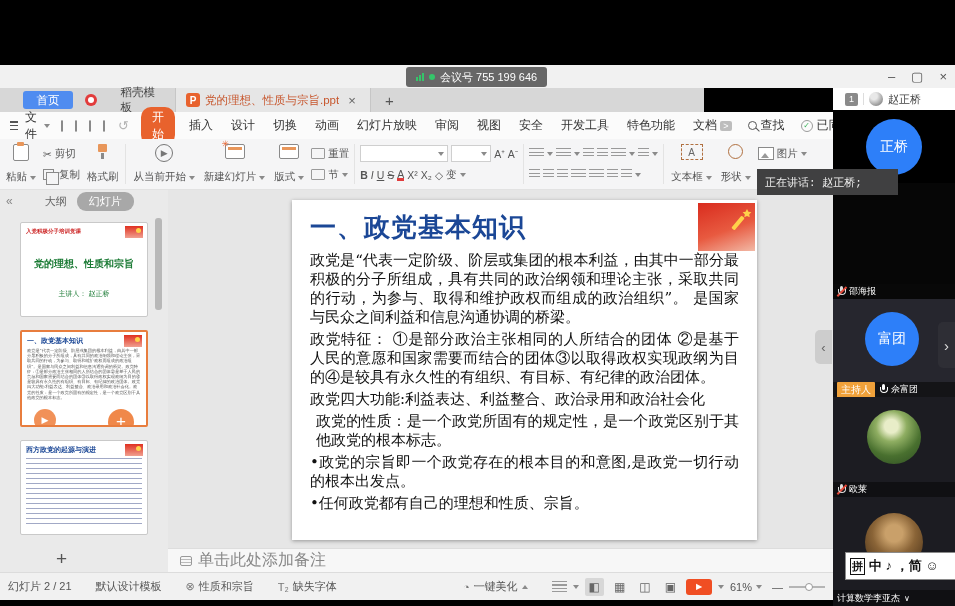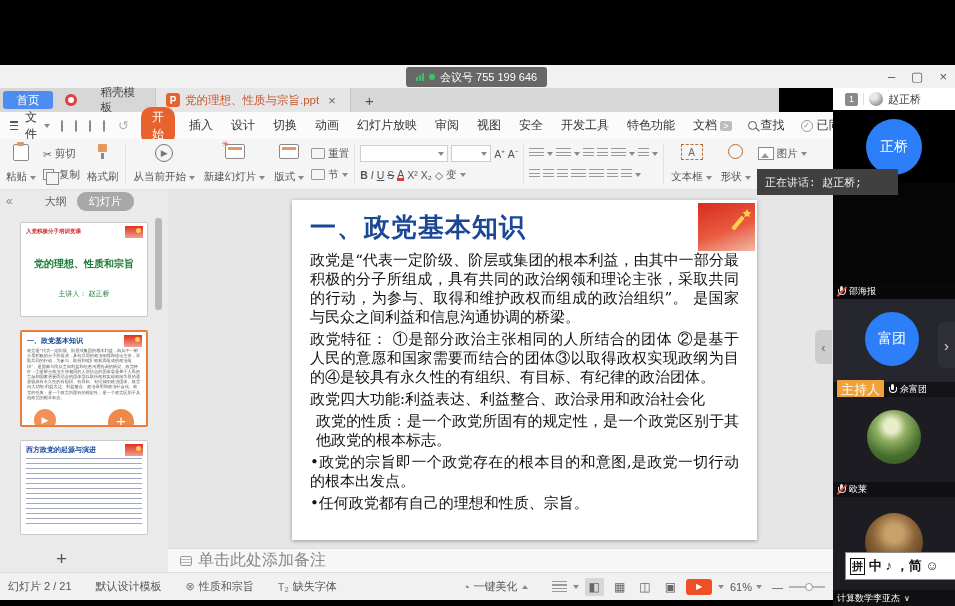--- a/index.html
+++ b/index.html
@@ -13,22 +13,22 @@
     border-radius:3px; color:#fff; font-size:11px; display:flex; align-items:center; gap:5px; padding:0 10px; }
   .sigbars { display:inline-flex; align-items:flex-end; gap:1px; }
   .sigbars i { width:2px; background:#35c56a; display:block; }
   .sigbars i:nth-child(1){height:4px}.sigbars i:nth-child(2){height:6px}.sigbars i:nth-child(3){height:8px}
   .greendot { width:6px; height:6px; border-radius:50%; background:#35c56a; }
   .winctl { position:absolute; right:8px; top:0; height:23px; display:flex; gap:16px; align-items:center;
     color:#555; font-size:13px; }
   .winctl span { cursor:default; }
 
   
-  .tabbar { position:absolute; left:0; top:88px; width:779px; height:24px; background:#d7d7d7;
-    display:flex; align-items:stretch; font-size:11.5px; color:#444; }
+  .tabbar { position:absolute; left:0; top:88px; width:704px; height:24px; background:#d7d7d7;
+    display:flex; align-items:stretch; font-size:11.5px; color:#444;padding-left:20px; }
   .home-btn { margin:3px 2px 3px 3px; width:50px; background:#4f8cf0; color:#fff; border-radius:3px;
     display:flex; align-items:center; justify-content:center; }
   .tab { display:flex; align-items:center; gap:5px; padding:0 10px; }
   .tab.docer { width:100px;gap:24px; }
   .docer-ico { width:12px; height:12px; border-radius:50%; background:#e23c3c; position:relative; }
   .docer-ico::after{content:'';position:absolute;left:3px;top:3px;width:6px;height:6px;border-radius:50%;background:#fff;}
   .tab.doc { background:#e6e6e6; width:196px; border-left:1px solid #c6c6c6; border-right:1px solid #c6c6c6; }
   .wps-p { width:14px; height:14px; background:#e8622d; border-radius:3px; color:#fff; font-size:10px;
     font-weight:bold; display:flex; align-items:center; justify-content:center; flex:none; }
   .doc-title { color:#c7572e; white-space:nowrap; overflow:hidden; max-width:140px; }
@@ -182,21 +182,21 @@
   .mic { position:relative; width:8px; height:12px; flex:none; }
   .mic::before { content:''; position:absolute; left:2.5px; top:0; width:3px; height:6px; background:currentColor; border-radius:1.5px; }
   .mic::after { content:''; position:absolute; left:1px; top:3px; width:6px; height:5px;
     border:1px solid currentColor; border-top:none; border-radius:0 0 4px 4px; }
   .mic.on { color:#3ecf6e; }
   .mic.off { color:#ddd; }
   .mic .slash { position:absolute; left:3.5px; top:-1px; width:1.6px; height:13px; background:#e5493a; transform:rotate(45deg); }
   .share-badge { width:10px; height:8px; background:#2f3a45; border-radius:1px; position:relative; flex:none;}
   .share-badge::after { content:''; position:absolute; left:3px; top:2px; border-left:3px solid #8ad08a;
     border-top:2px solid transparent; border-bottom:2px solid transparent; }
-  .host-badge { background:#f0a13a; color:#fff; font-size:13px; padding:1px 4px; border-radius:1px; flex:none;}
+  .host-badge { background:#f0a13a; color:#fff; font-size:10px; padding:1px 4px; border-radius:1px; flex:none;}
   .expand-btn { position:absolute; left:-17px; top:23px; width:17px; height:46px; background:rgba(46,46,54,.95);
     border-radius:5px 0 0 5px; color:#ddd; font-size:15px; display:flex; align-items:center; justify-content:center; }
   .ime-bar { position:absolute; left:12px; top:55px; width:112px; height:28px; background:#fff;
     border:1px solid #8a8a8a; display:flex; align-items:center; gap:4px; padding:0 4px; z-index:40;
     font-size:13px; font-weight:bold; color:#111; white-space:nowrap; }
   .ime-logo { border:1.4px solid #111; font-size:11px; padding:0 1px; }
   .name-chev { font-size:8px; }
 </style>
 </head>
 <body>

